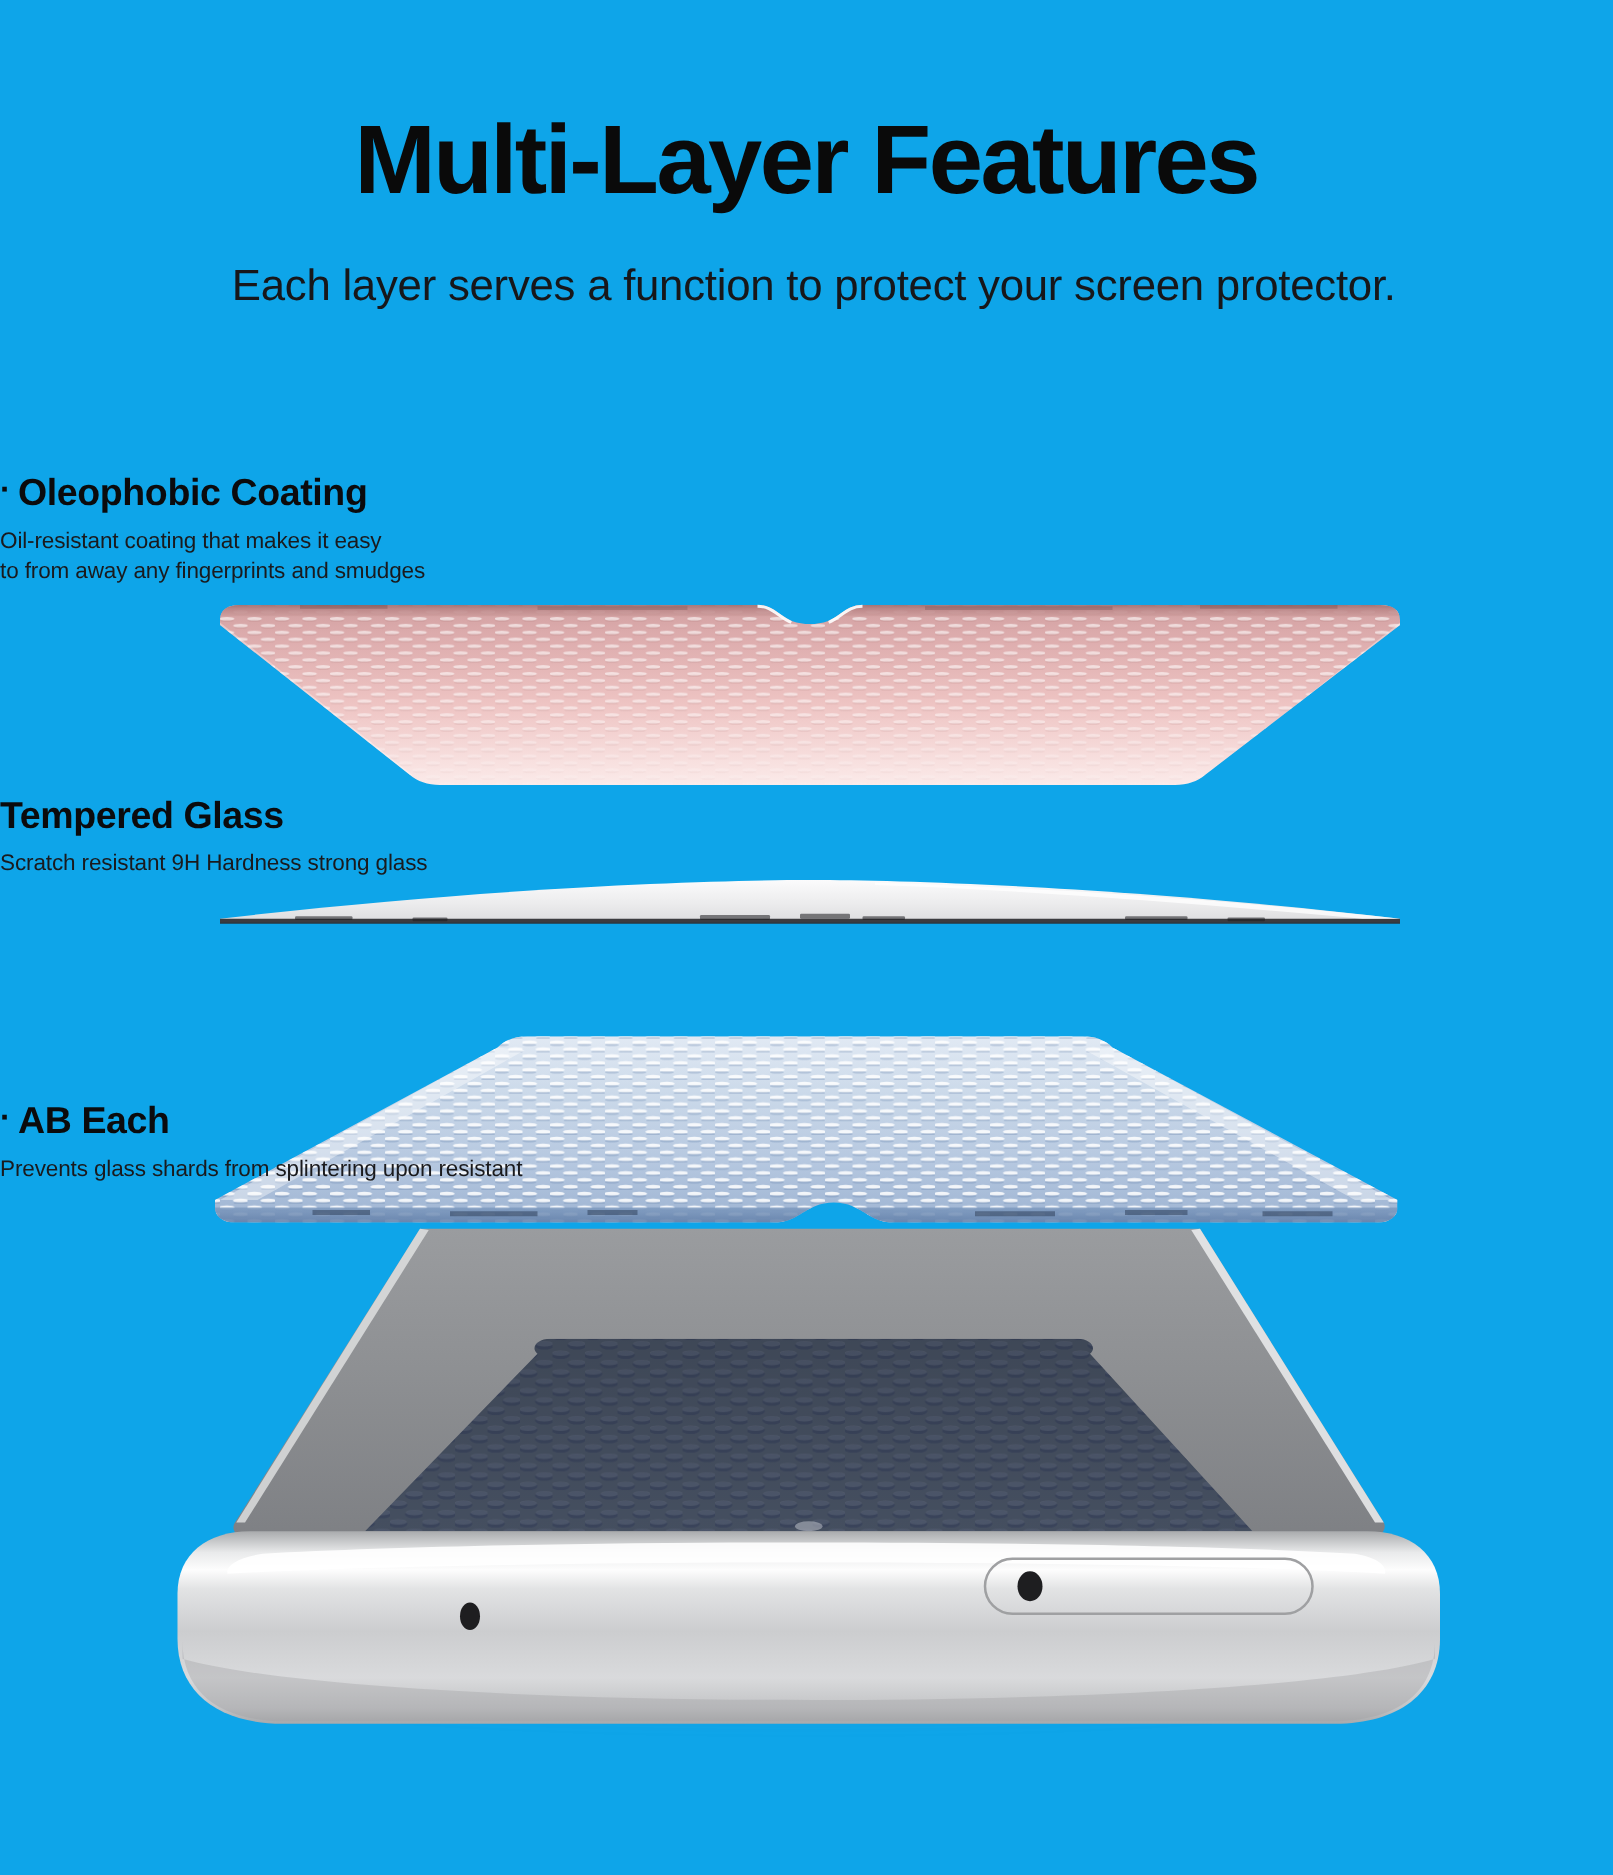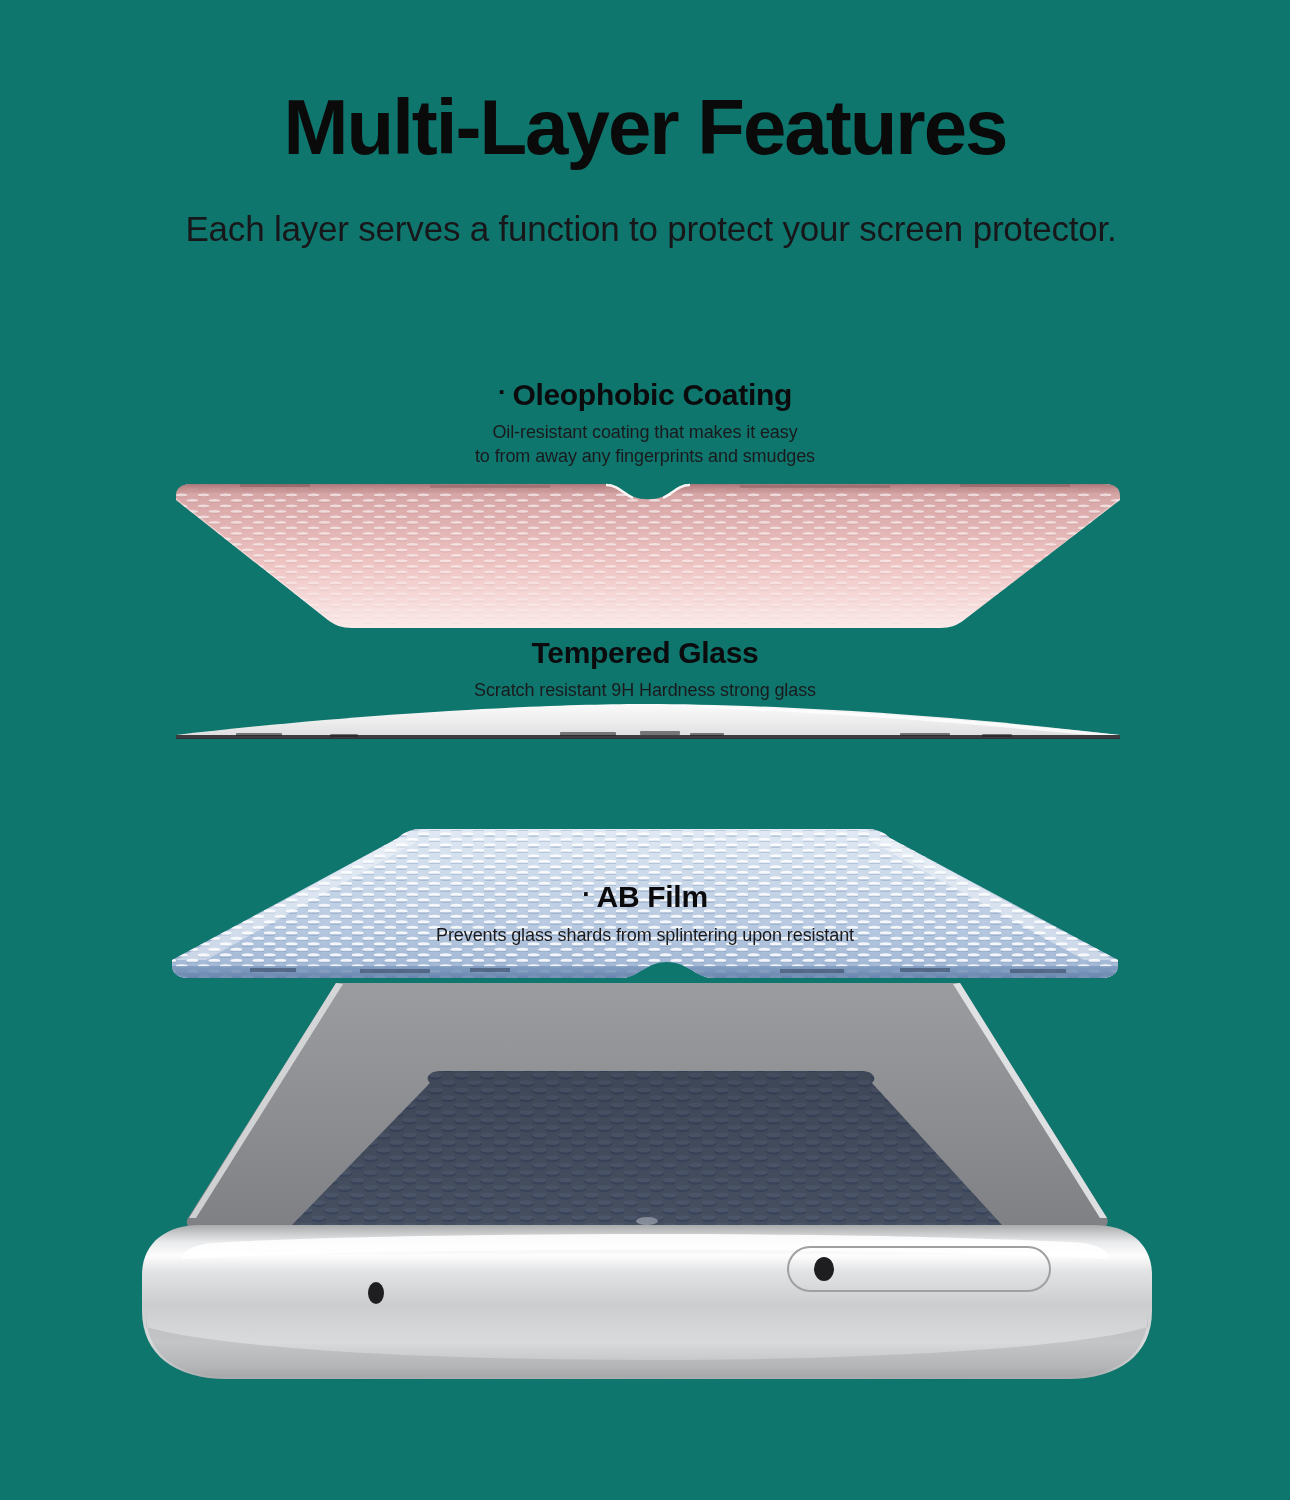--- a/index.html
+++ b/index.html
@@ -6,21 +6,21 @@
   * { margin:0; padding:0; box-sizing:border-box; }
   html,body{
     width:1290px; height:1500px;
     background:#f4f4f4;
     font-family:"Liberation Sans", sans-serif;
     overflow:hidden;
   }
   #stage{
     position:relative;
     width:1290px; height:1500px;
-    background:#0f766e;
+    background:#0ea5e9;
   }
 
   
   #header{
     position:absolute; top:0; left:0; width:1290px;
     text-align:center;
   }
   #title{
     font-size:78px;
     font-weight:bold;
@@ -38,21 +38,21 @@
     padding-top:45px;
     letter-spacing:-0.2px;
     padding-left:12px;
   }
 
   
   .label-block{
     position:absolute;
     width:1290px;
     left:0;
-    text-align:center;
+    text-align:left;
     z-index:40;
   }
   .lb-title{
     font-size:30px;
     font-weight:bold;
     color:#0b0b0d;
     letter-spacing:-0.3px;
     line-height:1.15;
   }
   .lb-title .dot{
@@ -307,21 +307,21 @@
         </g>
 
         <path d="M398,18 L176,140 L206,140 L420,20 Z" fill="#ffffff" opacity="0.40"></path>
         <path d="M890,18 L1114,140 L1084,140 L868,20 Z" fill="#ffffff" opacity="0.40"></path>
       </g>
     </svg>
   </div>
 
   <div class="label-block" id="block-film">
     <div class="lb-title">
-      <span class="dot">·</span><span>AB Film</span>
+      <span class="dot">·</span><span>AB Each</span>
     </div>
     <div class="lb-desc">
       <div>Prevents glass shards from splintering upon resistant</div>
     </div>
   </div>
 
   <div id="phone-shadow"></div>
 
   <div id="phone">
     <svg viewBox="0 0 1290 420" width="1290" height="420">

